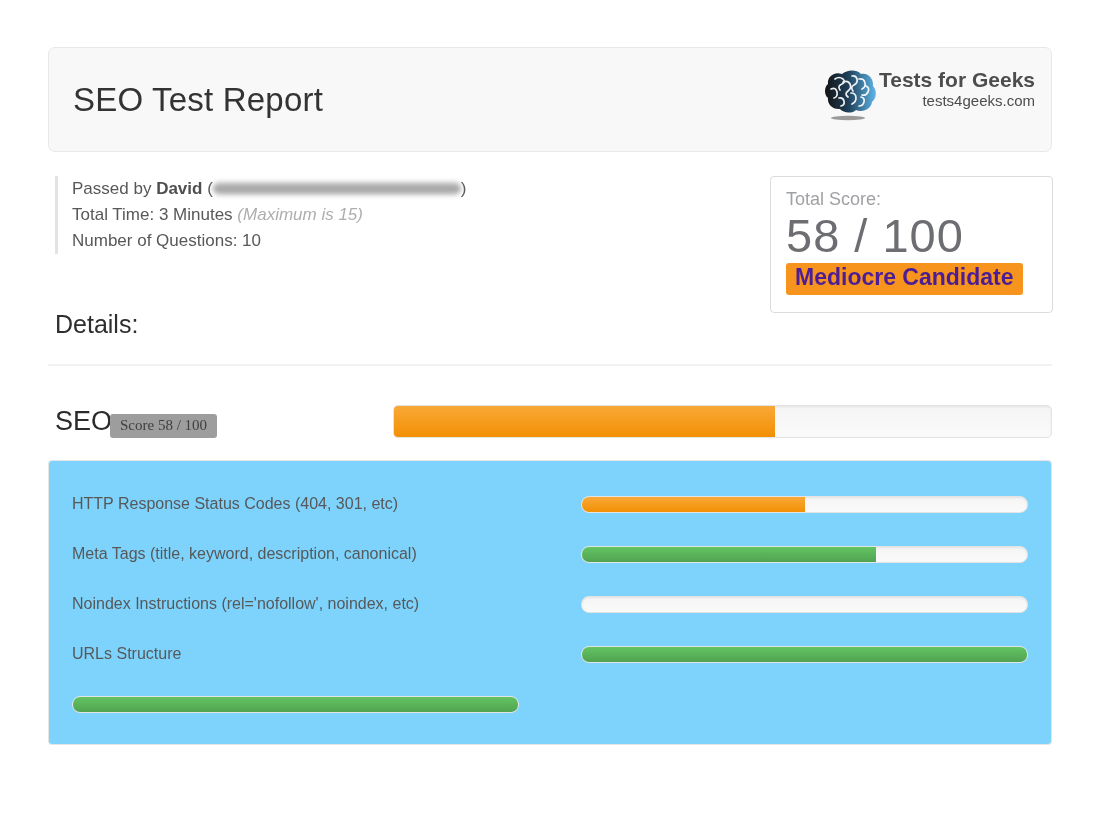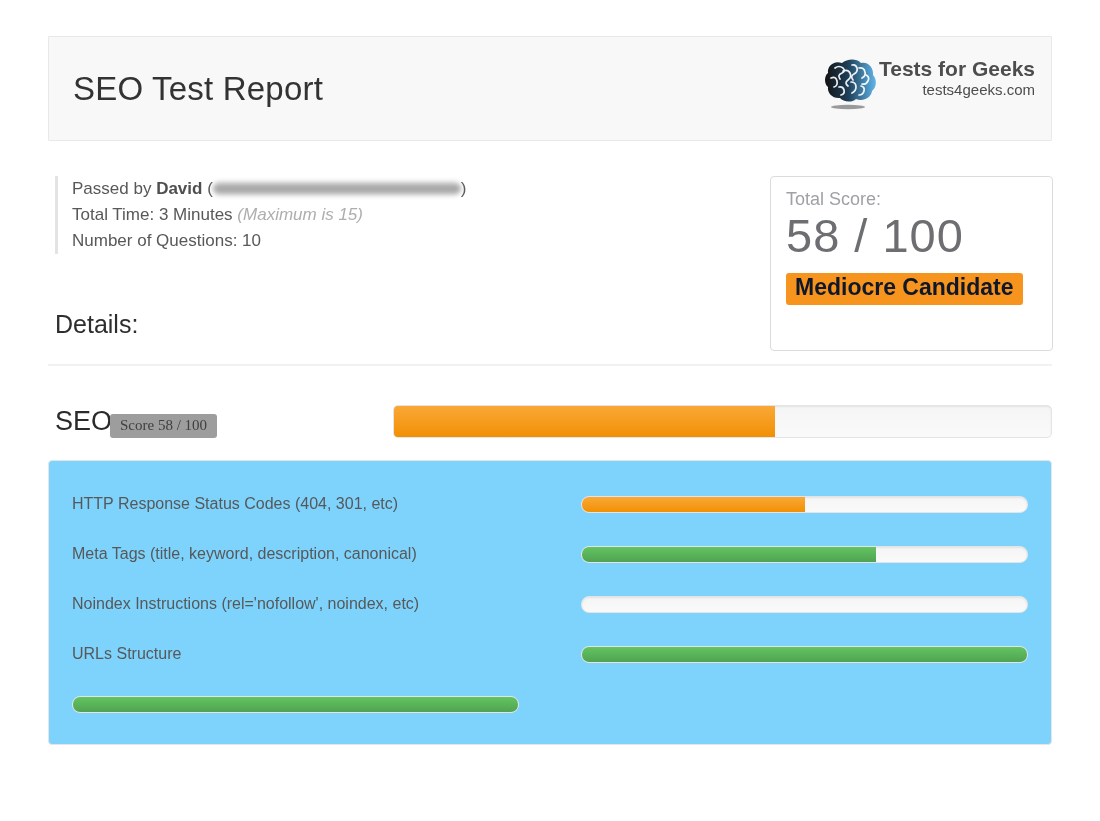--- a/index.html
+++ b/index.html
@@ -7,22 +7,22 @@
   body {
     font-family: "Liberation Sans", sans-serif;
     width: 1100px; height: 821px;
     position: relative;
     color: #58585a;
   }
   .page { position: absolute; inset: 0; background: #fff; }
 
   
   .header-box {
-    position: absolute; left: 48px; top: 36px; width: 1004px; height: 105px;
-    background: #f8f8f8; border: 1px solid #e8e8e8; border-radius: 1px;
+    position: absolute; left: 48px; top: 47px; width: 1004px; height: 105px;
+    background: #f8f8f8; border: 1px solid #e8e8e8; border-radius: 7px;
     display: flex; align-items: center; justify-content: space-between;
     padding: 0 16px 0 24px;
   }
   .page-title { font-size: 33px; color: #333; letter-spacing: 0.2px; }
   .brand { display: flex; align-items: flex-start; gap: 0; margin-top: -6px; }
   .brand-text { text-align: right; line-height: 1.2; }
   .brand-name { font-size: 21px; font-weight: bold; color: #4d4d4d; }
   .brand-domain { font-size: 15px; color: #4d4d4d; }
 
   
@@ -35,29 +35,29 @@
   .muted { color: #aeaeae; font-style: italic; }
   .redacted {
     display: inline-block; width: 248px; height: 13px;
     background: linear-gradient(to bottom, #c8c8c8, #9f9f9f 55%, #c4c4c4);
     border-radius: 7px; filter: blur(2.5px); vertical-align: -1px;
   }
   .validate-link { font-weight: bold; color: #0095da; text-decoration: none; display: inline-block; }
 
   
   .score-box {
-    position: absolute; left: 770px; top: 176px; width: 283px; height: 175px;
+    position: absolute; left: 770px; top: 176px; width: 283px; height: 137px;
     border: 1px solid #dcdcdc; border-radius: 4px; background: #fff;
     padding: 12px 15px;
   }
   .score-label { font-size: 18px; color: #9fa1a4; }
   .score-value { font-size: 47px; color: #6d6e71; line-height: 52px; letter-spacing: 1px; }
   .candidate-badge {
-    display: inline-block; margin-top: 11px;
-    background: #f7941d; color: #0f172a; font-weight: bold; font-size: 23px;
+    display: inline-block; margin-top: 1px;
+    background: #f7941d; color: #4c1d95; font-weight: bold; font-size: 23px;
     padding: 1px 9px 4px; border-radius: 3px; white-space: nowrap;
   }
 
   
   .details-heading { position: absolute; left: 55px; top: 310px; font-size: 25px; color: #2e2e2e; }
   .divider { position: absolute; left: 48px; top: 364px; width: 1004px; height: 2px; background: #f1f1f1; }
 
   
   .seo-title { position: absolute; left: 55px; top: 406px; font-size: 27px; color: #2b2b2b; }
   .seo-badge {

